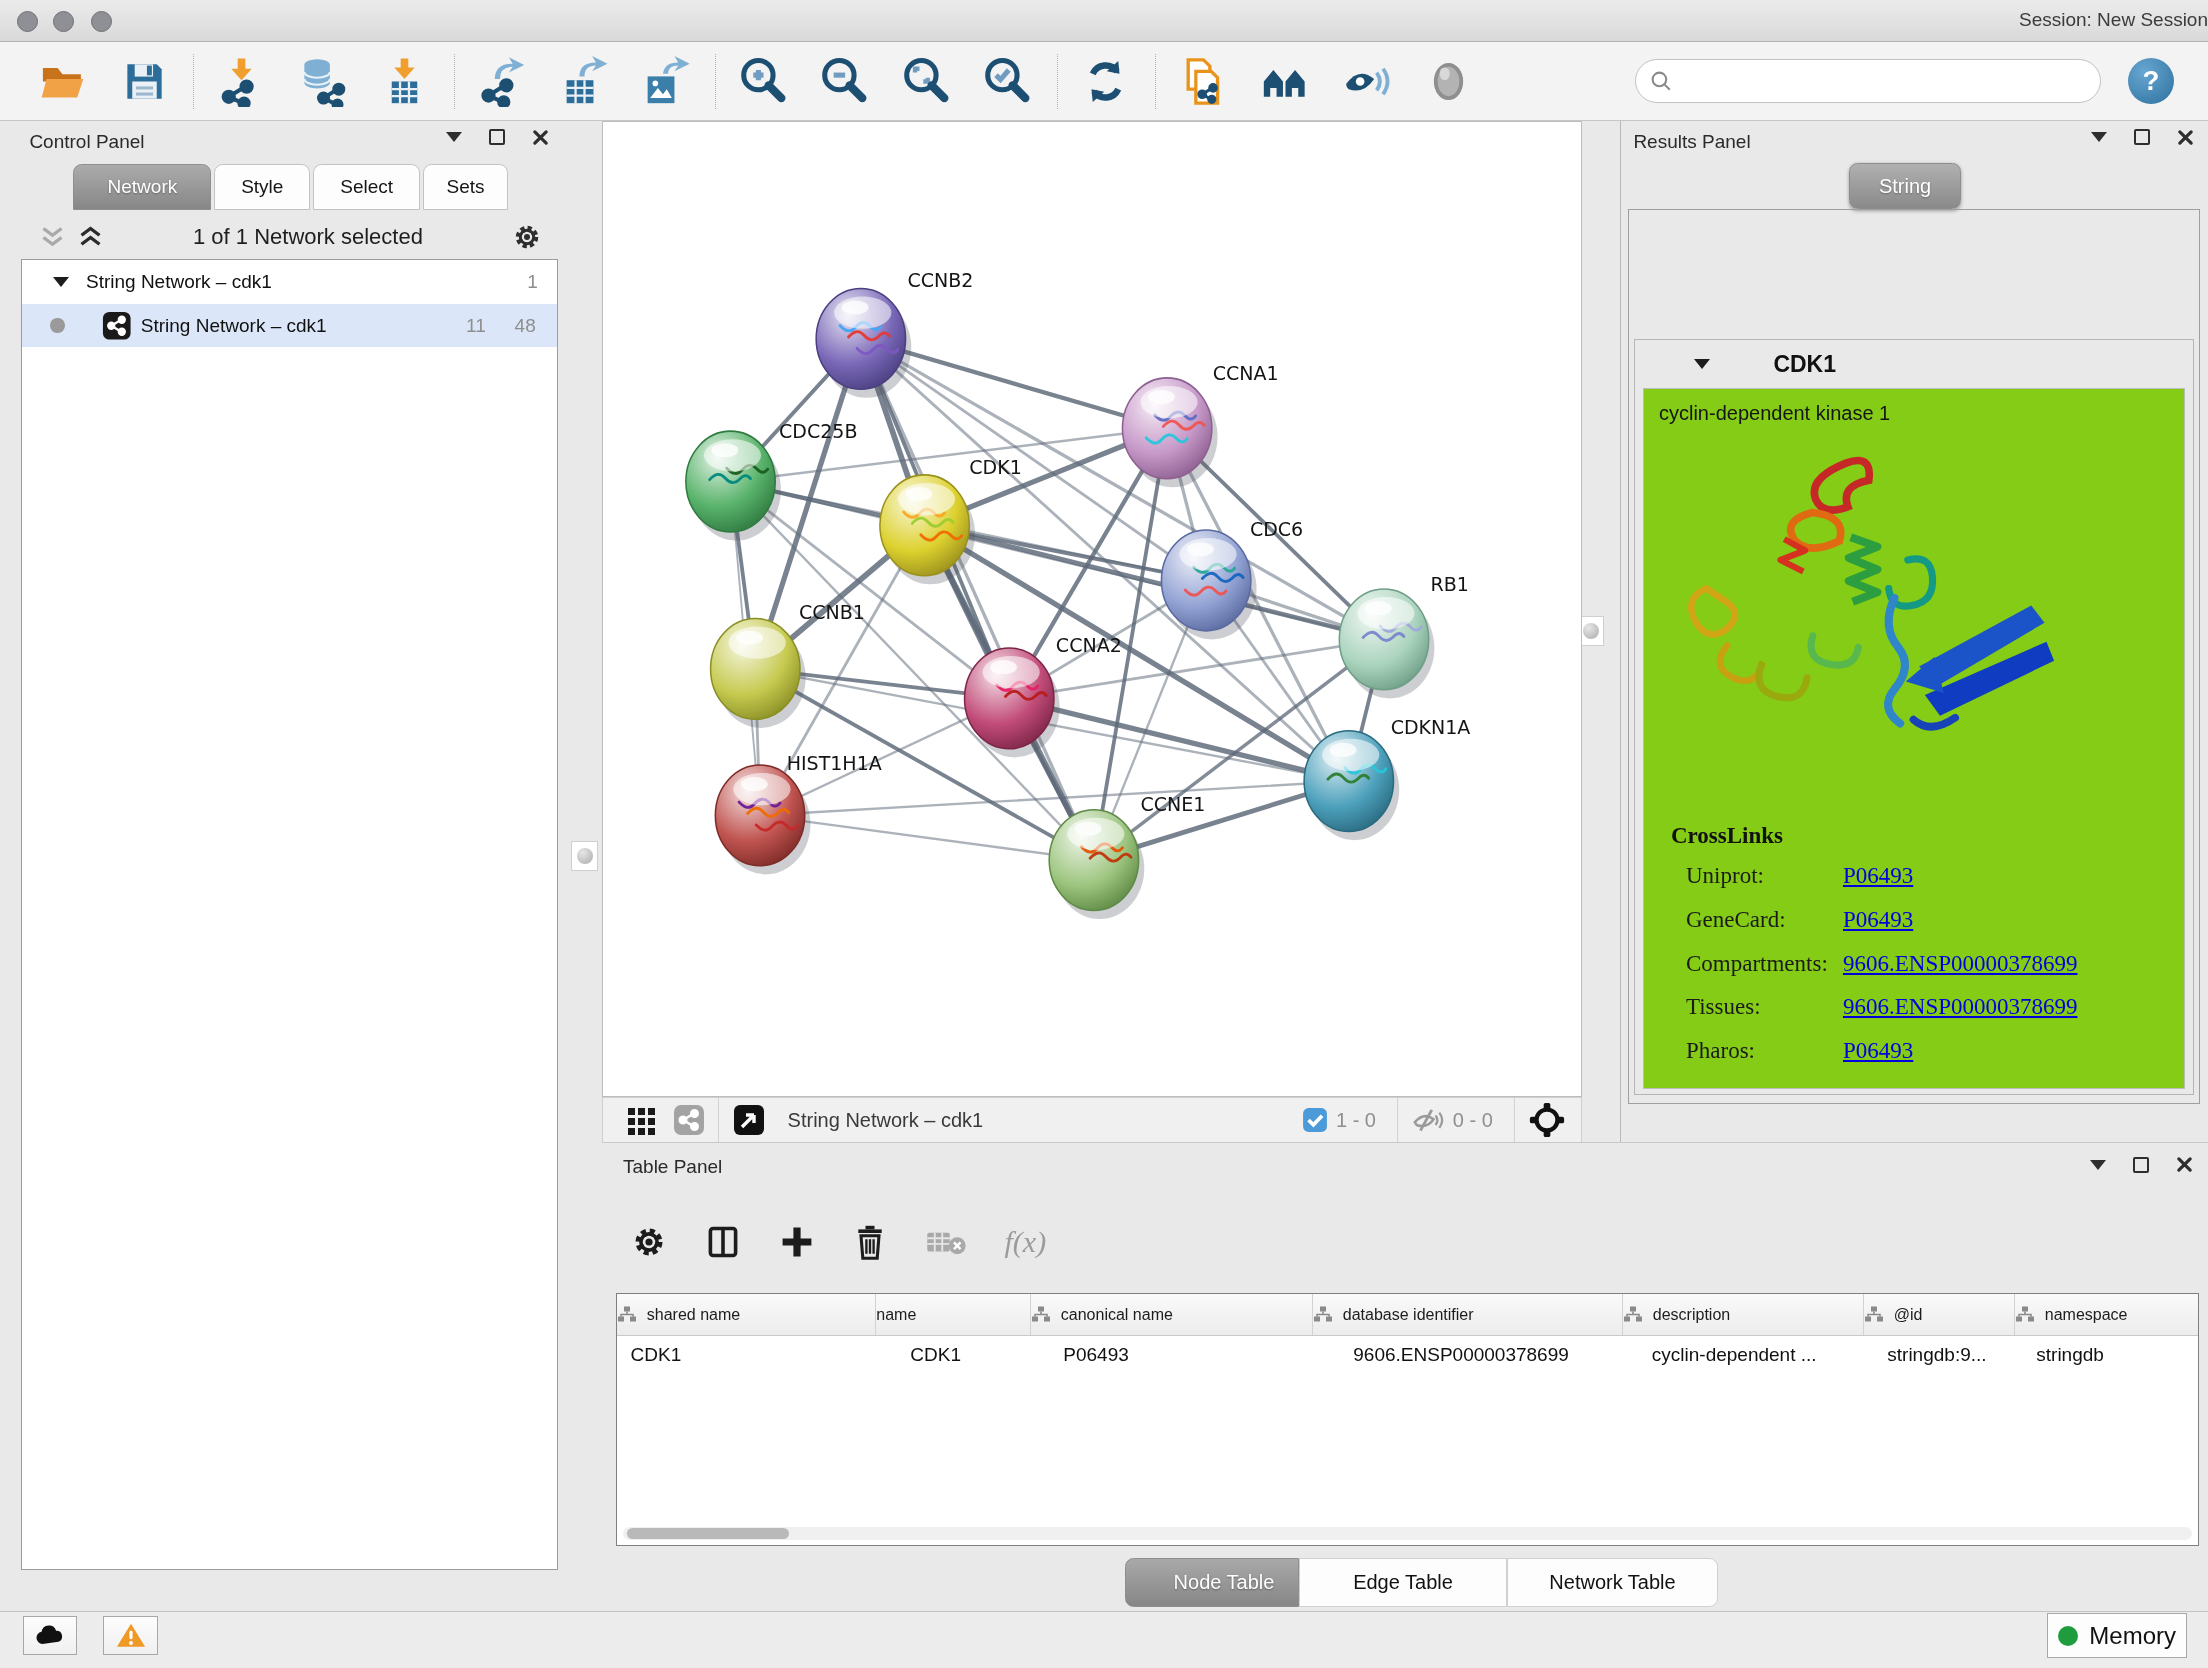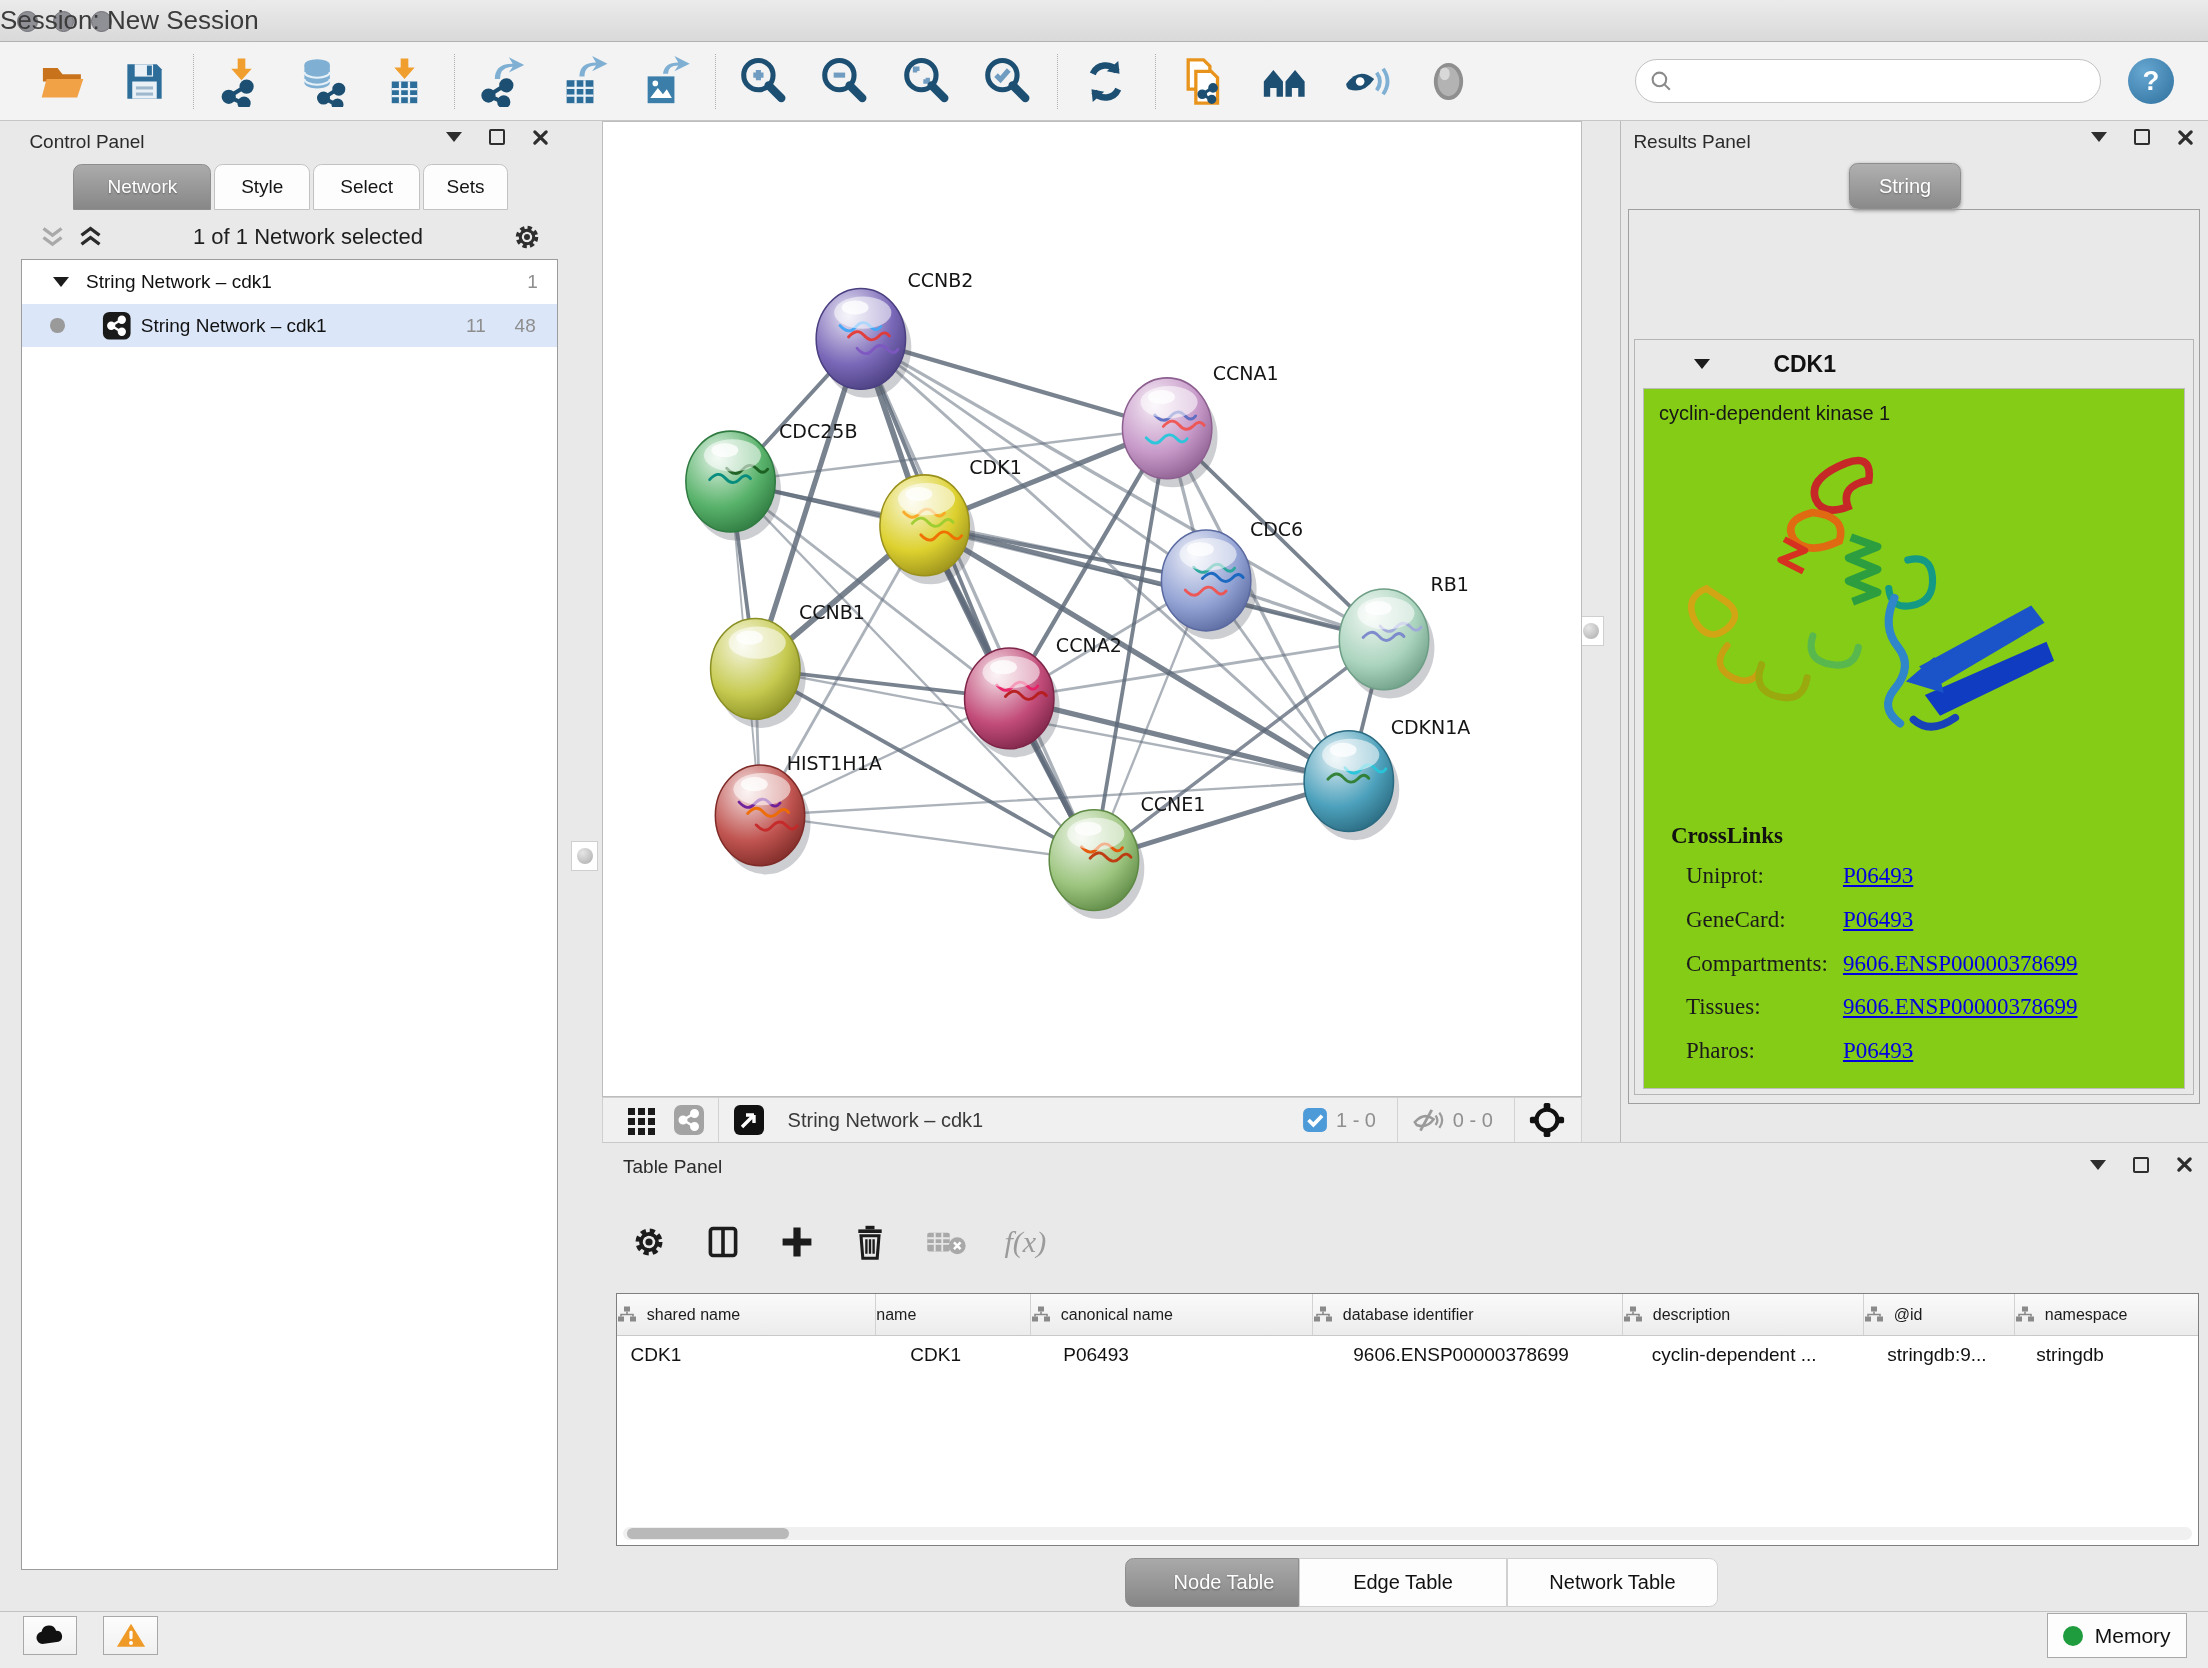--- a/index.html
+++ b/index.html
@@ -6,21 +6,21 @@
   html,body { width:2208px; height:1668px; overflow:hidden; }
   body { font-family:"Liberation Sans","DejaVu Sans",sans-serif; background:#e9e9e9; position:relative; }
   .abs { position:absolute; }
 
   
   .titlebar { position:absolute; left:0; top:0; width:2208px; height:42px;
     background:linear-gradient(#ebebeb,#d9d9d9); border-bottom:1px solid #b2b2b2; }
   .tlight { position:absolute; top:10.5px; width:21px; height:21px; border-radius:50%;
     background:#8f8f96; border:1px solid #6e6e75; }
   .wintitle { position:absolute; left:0; right:0; top:0; height:42px; line-height:40px;
-    text-align:left; font-size:26px; color:#3b3b3b; font-weight:500; }
+    text-align:right; font-size:19px; color:#3b3b3b; font-weight:500; }
 
   
   .toolbar { position:absolute; left:0; top:42px; width:2208px; height:79px;
     background:#f3f3f3; border-bottom:1px solid #c6c6c6; display:flex; align-items:center;
     padding-left:36px; }
   .tbtn { width:53px; height:57px; display:flex; align-items:center; justify-content:center;
     margin-right:28.5px; flex:none; }
   .tsep { width:0; height:55px; border-left:1.9px dotted #b0b0b0; margin:0 21px 0 -5.7px; flex:none; }
   .searchbox { margin-left:auto; width:466px; height:44px; background:#fff; border:1.9px solid #c3c3c3;
     border-radius:22px; display:flex; align-items:center; padding-left:13.3px; flex:none; }
@@ -117,21 +117,21 @@
   .tp-tab.active { background:linear-gradient(#a9a9a9,#868686); color:#fff; border-color:#8e8e8e;
     text-shadow:0 1px 1.9px rgba(0,0,0,.35);padding-left:24px; }
 
   
   .statusbar { position:absolute; left:0; right:0; top:1611px; height:57px; background:#ececec;
     border-top:1px solid #c3c3c3; }
   .sb-btn { position:absolute; top:3.8px; height:39px; background:linear-gradient(#fdfdfd,#f0f0f0);
     border:1.9px solid #a8a8a8; display:flex; align-items:center; justify-content:center; }
   .memory { position:absolute; right:21px; top:1px; width:140px; height:45px; background:#fdfdfd;
     border:1.9px solid #a9a9a9; display:flex; align-items:center; justify-content:center; gap:11.4px;
-    font-size:21px; color:#111; }
+    font-size:24px; color:#111; }
   .memdot { width:20px; height:20px; border-radius:50%; background:#1f9c3d; }
 </style>
 </head>
 <body>
 
 <div class="titlebar">
   <div class="tlight" style="left:17px"></div>
   <div class="tlight" style="left:53px"></div>
   <div class="tlight" style="left:91px"></div>
   <div class="wintitle">Session: New Session</div>

